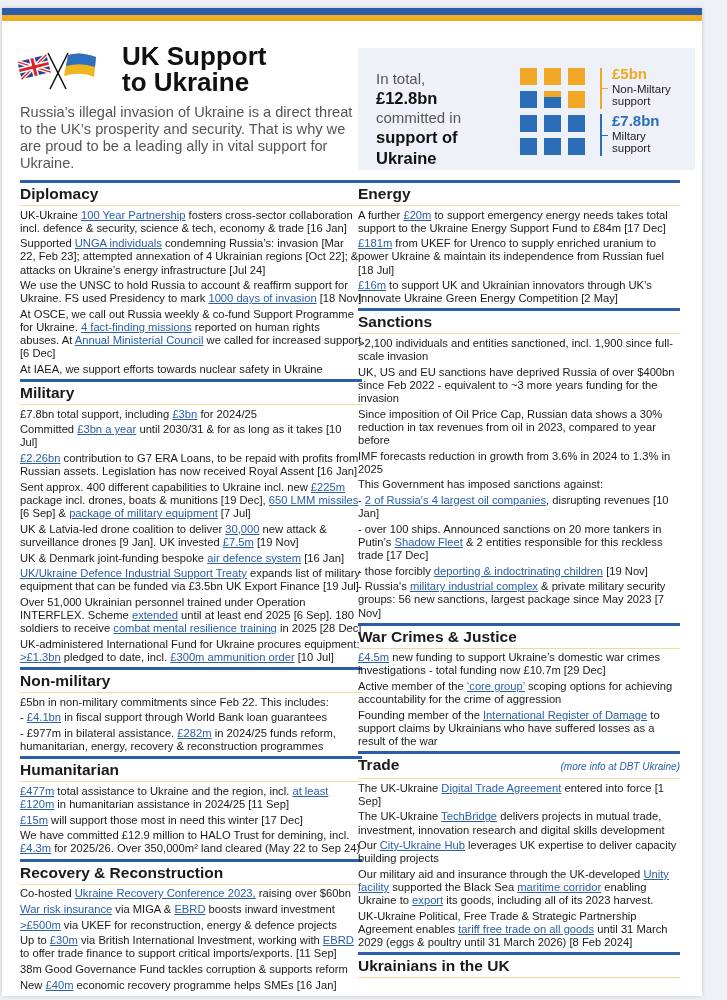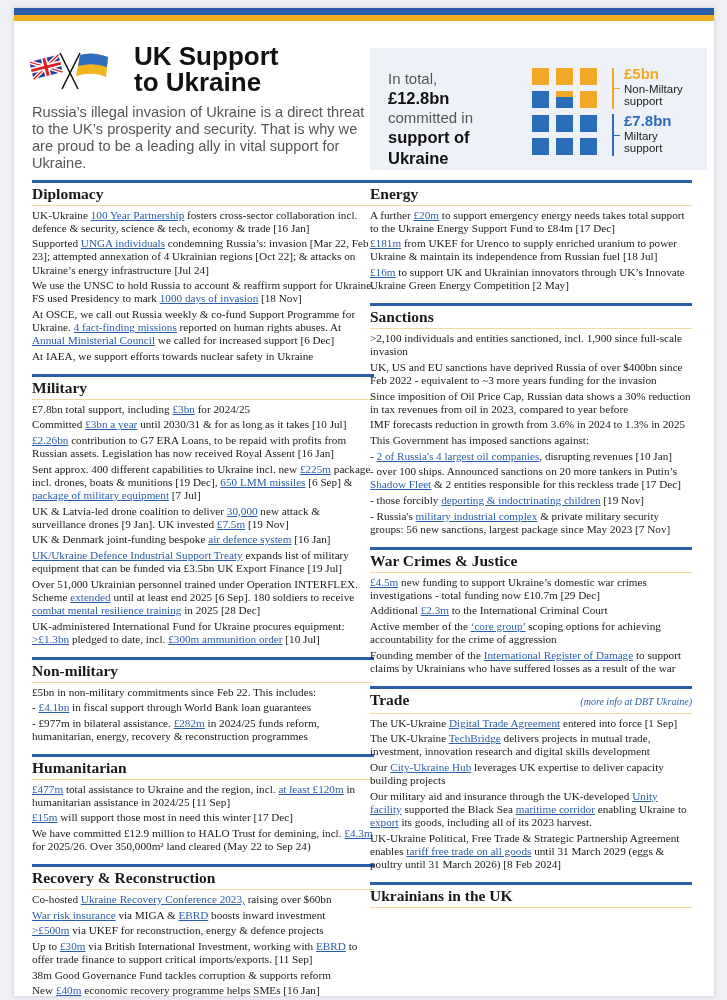--- a/index.html
+++ b/index.html
@@ -1,36 +1,36 @@
 <!DOCTYPE html>
 <html><head>
 <meta charset="utf-8">
 <style>
   html,body{margin:0;padding:0;}
   body{width:727px;height:1000px;background:#eef0f5;font-family:"Liberation Sans",sans-serif;color:#1a1a1a;overflow:hidden;position:relative;}
-  .sheet{position:absolute;left:14px;top:8px;width:700px;height:988px;background:#fff;box-shadow:0 0 4px rgba(0,0,0,0.18);}
+  .sheet{position:absolute;left:2px;top:8px;width:700px;height:988px;background:#fff;box-shadow:0 0 4px rgba(0,0,0,0.18);}
   .topbar{position:absolute;left:0;top:0;width:100%;height:7px;background:#2a5ea8;}
   .topbar2{position:absolute;left:0;top:7px;width:100%;height:6px;background:#f0ae1f;}
   .title-area{position:absolute;left:16px;top:30px;width:340px;}
   .flags{position:absolute;left:0;top:11px;width:80px;height:42px;}
   .title{position:absolute;left:104px;top:5px;font-size:26px;line-height:26px;font-weight:bold;color:#111;}
   .intro{position:absolute;left:18px;top:96px;width:340px;font-size:14.6px;line-height:17px;color:#555;}
   .total-box{position:absolute;left:356px;top:40px;width:322px;height:122px;background:#eef1f7;padding-left:15px;}
   .tb-text{position:absolute;left:18px;top:22px;font-size:15px;line-height:18px;color:#555;}
   .tb-text .big{color:#111;font-weight:bold;font-size:16.5px;line-height:21px;}
   .waffle{position:absolute;left:162px;top:20px;width:70px;height:90px;}
   .cell{position:absolute;width:17px;height:17px;}
   .yel{background:#f0a826;} .blu{background:#2c6db8;}
   .legend-line{position:absolute;width:2px;}
   .tick{position:absolute;width:6px;height:1px;}
   .leg-amt{position:absolute;font-weight:bold;font-size:15px;}
   .leg-lbl{position:absolute;font-size:11.5px;line-height:12px;color:#222;}
   .col{position:absolute;top:172px;width:342px;}
   .col.left{left:18px;} .col.right{left:356px;width:322px;}
-  .sec{border-top:3px solid #2a5ea8;margin-bottom:8px;font-family:Liberation Serif, serif;}
+  .sec{border-top:3px solid #2a5ea8;margin-bottom:0;}
   .sec h2{margin:0;font-size:15.5px;line-height:19px;font-weight:bold;padding:1px 0 2px 0;border-bottom:1.5px solid #f2d9a0;display:flex;justify-content:space-between;align-items:baseline;}
   .sec h2 .note{font-weight:normal;font-style:italic;font-size:10px;color:#2a5ea8;}
   .item{font-size:11.2px;line-height:13.1px;margin-top:2.6px;}
   a,.lnk{color:#2a5ea8;text-decoration:underline;}
   .sec .items{padding-bottom:3px;}
 </style>
 </head>
 <body>
 
 <div class="sheet">
@@ -175,21 +175,20 @@
           <div class="item"><span>- </span><a>2 of Russia's 4 largest oil companies</a><span>, disrupting revenues [10 Jan]</span></div>
           <div class="item"><span>- over 100 ships. Announced sanctions on 20 more tankers in Putin’s </span><a>Shadow Fleet</a><span> &amp; 2 entities responsible for this reckless trade [17 Dec]</span></div>
           <div class="item"><span>- those forcibly </span><a>deporting &amp; indoctrinating children</a><span> [19 Nov]</span></div>
           <div class="item"><span>- Russia's </span><a>military industrial complex</a><span> &amp; private military security groups: 56 new sanctions, largest package since May 2023 [7 Nov]</span></div>
         </div>
     </div>
     <div class="sec">
       <h2>War Crimes &amp; Justice</h2>
       <div class="items">
           <div class="item"><a>£4.5m</a><span> new funding to support Ukraine’s domestic war crimes investigations - total funding now £10.7m [29 Dec]</span></div>
-          <div class="item"><span>Additional </span><a>£2.3m</a><span> to the International Criminal Court</span></div>
           <div class="item"><span>Active member of the </span><a>‘core group’</a><span> scoping options for achieving accountability for the crime of aggression</span></div>
           <div class="item"><span>Founding member of the </span><a>International Register of Damage</a><span> to support claims by Ukrainians who have suffered losses as a result of the war</span></div>
         </div>
     </div>
     <div class="sec">
       <h2>
           <span>Trade</span>
           <span class="note">(more info at DBT Ukraine)</span>
         </h2>
       <div class="items">

